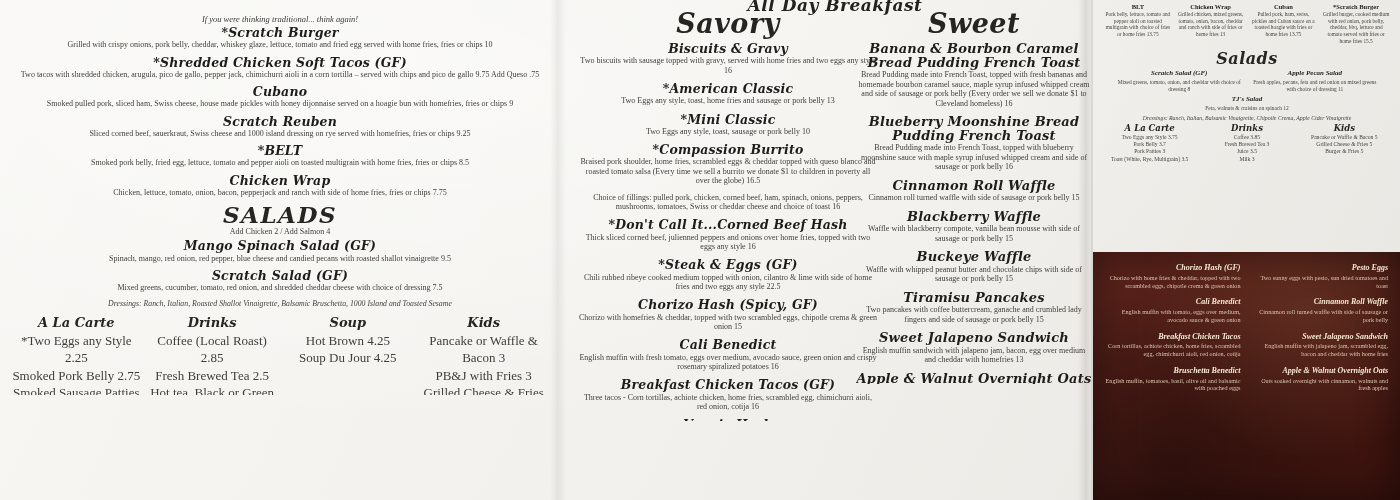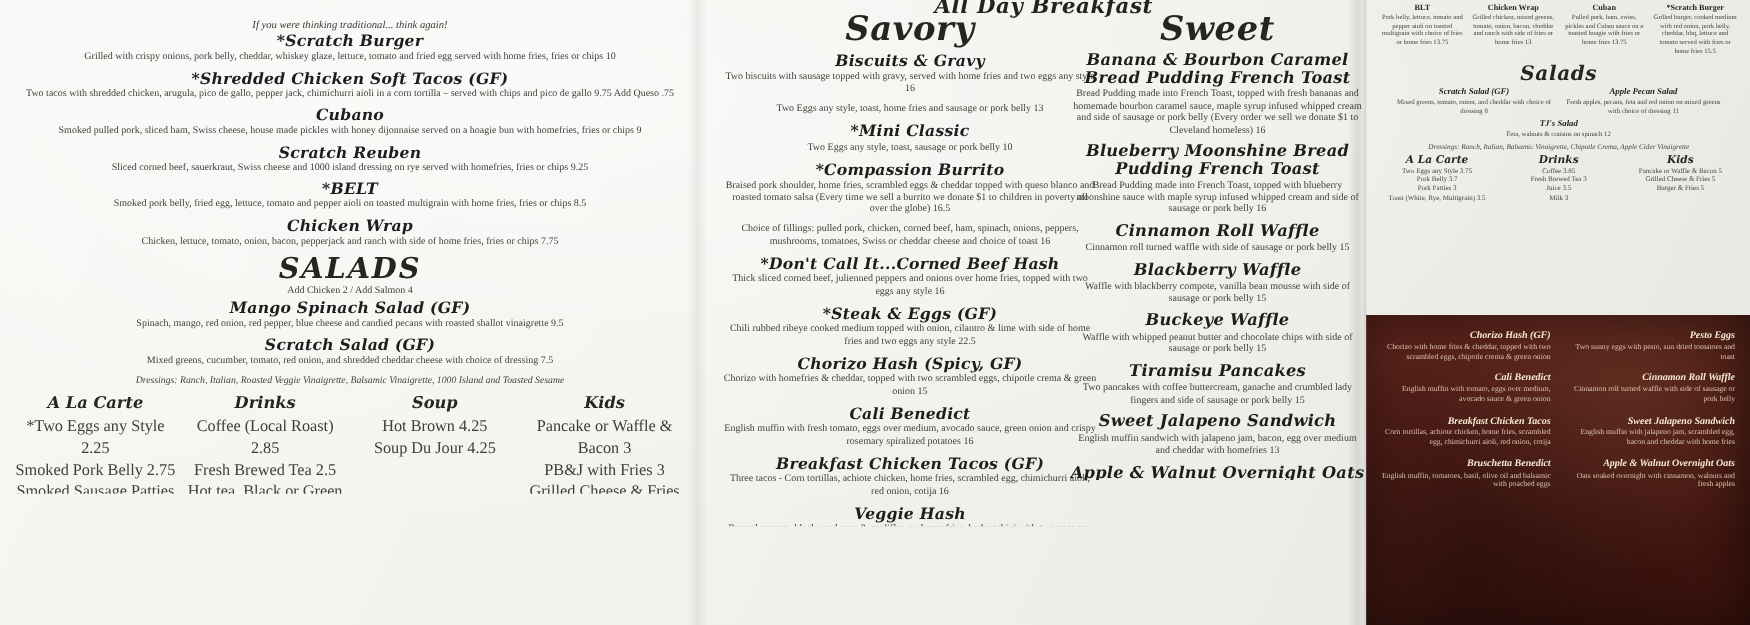--- a/index.html
+++ b/index.html
@@ -110,21 +110,21 @@
           <h3 class="mi-name">Mango Spinach Salad (GF)</h3>
           <p class="mi-desc">Spinach, mango, red onion, red pepper, blue cheese and candied pecans with roasted shallot vinaigrette 9.5</p>
         </div>
 
 
         <div class="mi">
           <h3 class="mi-name">Scratch Salad (GF)</h3>
           <p class="mi-desc">Mixed greens, cucumber, tomato, red onion, and shredded cheddar cheese with choice of dressing 7.5</p>
         </div>
       </div>
-    <p class="dressings">Dressings: Ranch, Italian, Roasted Veggie Vinaigrette, Balsamic Vinaigrette, 1000 Island and Toasted Sesame</p>
+    <p class="dressings">Dressings: Ranch, Italian, Roasted Shallot Vinaigrette, Balsamic Bruschetta, 1000 Island and Toasted Sesame</p>
     <div class="bottom-row">
 
         <div class="mini">
           <h3 class="mini-title">A La Carte</h3>
           <p class="mini-lines">*Two Eggs any Style 2.25
 Smoked Pork Belly 2.75
 Smoked Sausage Patties 2.75
 Toast (White, Rye, Multigrain) 2.25</p>
         </div>
 
@@ -158,20 +158,21 @@
   <section class="col col-mid bk">
     <h2 class="script-title">Savory</h2>
     <div class="list">
 
         <div class="mi">
           <h3 class="mi-name">Biscuits &amp; Gravy</h3>
           <p class="mi-desc">Two biscuits with sausage topped with gravy, served with home fries and two eggs any style 16</p>
         </div>
 
         <div class="mi">
+          <h3 class="mi-name">*American Classic</h3>
           <p class="mi-desc">Two Eggs any style, toast, home fries and sausage or pork belly 13</p>
         </div>
 
         <div class="mi">
           <h3 class="mi-name">*Mini Classic</h3>
           <p class="mi-desc">Two Eggs any style, toast, sausage or pork belly 10</p>
         </div>
 
         <div class="mi">
           <h3 class="mi-name">*Compassion Burrito</h3>

